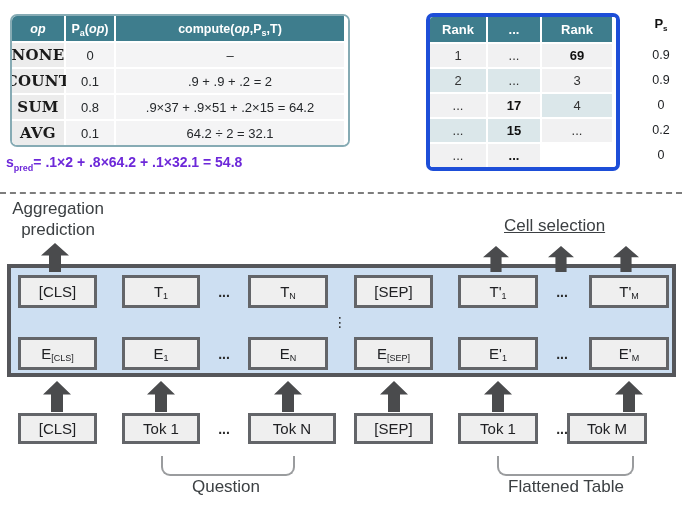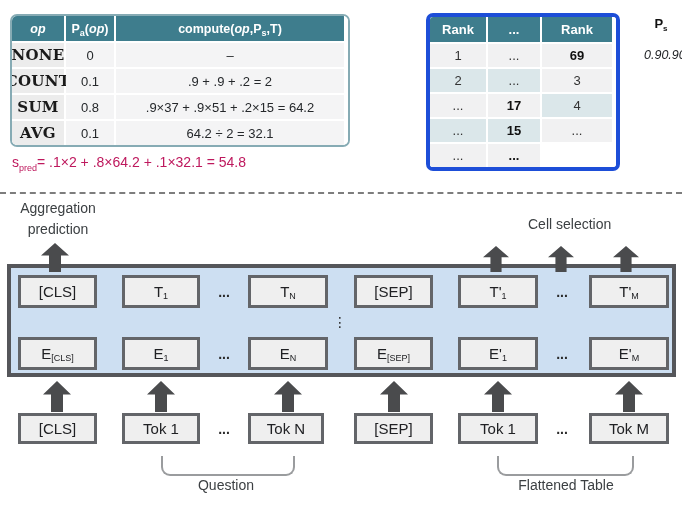--- a/index.html
+++ b/index.html
@@ -15,46 +15,46 @@
       display:flex;align-items:center;justify-content:center;}
   .td{height:24px;display:flex;align-items:center;justify-content:center;
       font-size:13px;background:#f4f4f5;color:#25282b;}
   .td.opname{background:#ececec;font-family:"DejaVu Serif", serif;font-weight:bold;
              font-size:15px;letter-spacing:.3px;color:#1a1a1a;}
   .sub{font-size:9px;position:relative;top:4px;}
   .subsm{font-size:8px;position:relative;top:3px;}
   i.op{font-style:italic;}
 
   
-  #spred{left:12px;top:154px;font-size:14px;font-weight:normal;color:#be185d;}
+  #spred{left:6px;top:154px;font-size:14px;font-weight:bold;color:#6d28d9;}
 
   
   #rank-table{left:426px;top:13px;width:186px;border:4px solid #1d4ed8;border-radius:7px;
               overflow:hidden;background:#ef4444;}
   .rank-grid{display:grid;grid-template-columns:56px 52px 70px;gap:2px;background:#fff;}
   .rk{height:23px;display:flex;align-items:center;justify-content:center;font-size:13px;color:#333;}
   .rk.hdr{background:#3e7d8d;color:#fff;font-weight:bold;height:25px;}
   .rk.bold{font-weight:bold;color:#111;}
   .row-a{background:#f1f1f2;}
   .row-b{background:#dbe7ea;}
 
   
   #ps-col-header{left:644px;top:16px;width:34px;text-align:center;font-weight:bold;
                  font-size:13px;color:#111;}
-  #ps-col{left:644px;top:42px;width:34px;display:flex;flex-direction:row;font-style:italic;}
+  #ps-col{left:644px;top:42px;width:34px;display:flex;flex-direction:column;}
   .ps-val{height:25px;display:flex;align-items:center;justify-content:center;
           font-size:12.5px;color:#1c1e21;}
 
   
   #divider{left:0;top:192px;width:682px;border-top:2px dashed #7d7d7d;height:0;}
 
   
-  .biglabel{font-size:14px;color:#3c4043;}
+  .biglabel{font-size:17px;color:#3c4043;}
   #agg-label{left:2px;top:198px;width:112px;text-align:center;line-height:21px;}
-  #cellsel-label{left:528px;top:216px;}
+  #cellsel-label{left:504px;top:216px;text-decoration:underline;}
 
   
   #main-box{left:7px;top:264px;width:669px;height:113px;box-sizing:border-box;
             background:#cddff2;border:4px solid #55565a;}
   .cellbox{box-sizing:border-box;height:33px;background:#efefef;border:3px solid #636569;
            display:flex;align-items:center;justify-content:center;font-size:15px;color:#202124;z-index:2;}
   .tokbox{box-sizing:border-box;height:31px;background:#efefef;border:3px solid #636569;
           display:flex;align-items:center;justify-content:center;font-size:15px;color:#202124;}
   .dots{display:flex;align-items:center;justify-content:center;font-size:14px;
         font-weight:bold;color:#2b2b2b;}
@@ -282,33 +282,33 @@
 
   <div class="abs tokbox" style="left:18px;top:413px;width:79px;">
       <span>[CLS]</span>
     </div>
   <div class="abs tokbox" style="left:122px;top:413px;width:78px;">
       <span>Tok 1</span>
     </div>
   <div class="abs dots" style="left:206px;top:413px;width:36px;height:31px;">
       <span>...</span>
     </div>
-  <div class="abs tokbox" style="left:248px;top:413px;width:76px;">
+  <div class="abs tokbox" style="left:248px;top:413px;width:88px;">
       <span>Tok N</span>
     </div>
   <div class="abs tokbox" style="left:354px;top:413px;width:79px;">
       <span>[SEP]</span>
     </div>
   <div class="abs tokbox" style="left:458px;top:413px;width:80px;">
       <span>Tok 1</span>
     </div>
   <div class="abs dots" style="left:544px;top:413px;width:36px;height:31px;">
       <span>...</span>
     </div>
-  <div class="abs tokbox" style="left:589px;top:413px;width:80px;">
+  <div class="abs tokbox" style="left:567px;top:413px;width:80px;">
       <span>Tok M</span>
     </div>
 
   <div class="abs bracket" style="left:161px;top:456px;width:130px;"></div>
   <div class="abs biglabel bracket-label" style="left:161px;top:477px;width:130px;">Question</div>
 
   <div class="abs bracket" style="left:497px;top:456px;width:133px;"></div>
   <div class="abs biglabel bracket-label" style="left:475px;top:477px;width:182px;">Flattened Table</div>
 
 </div>

